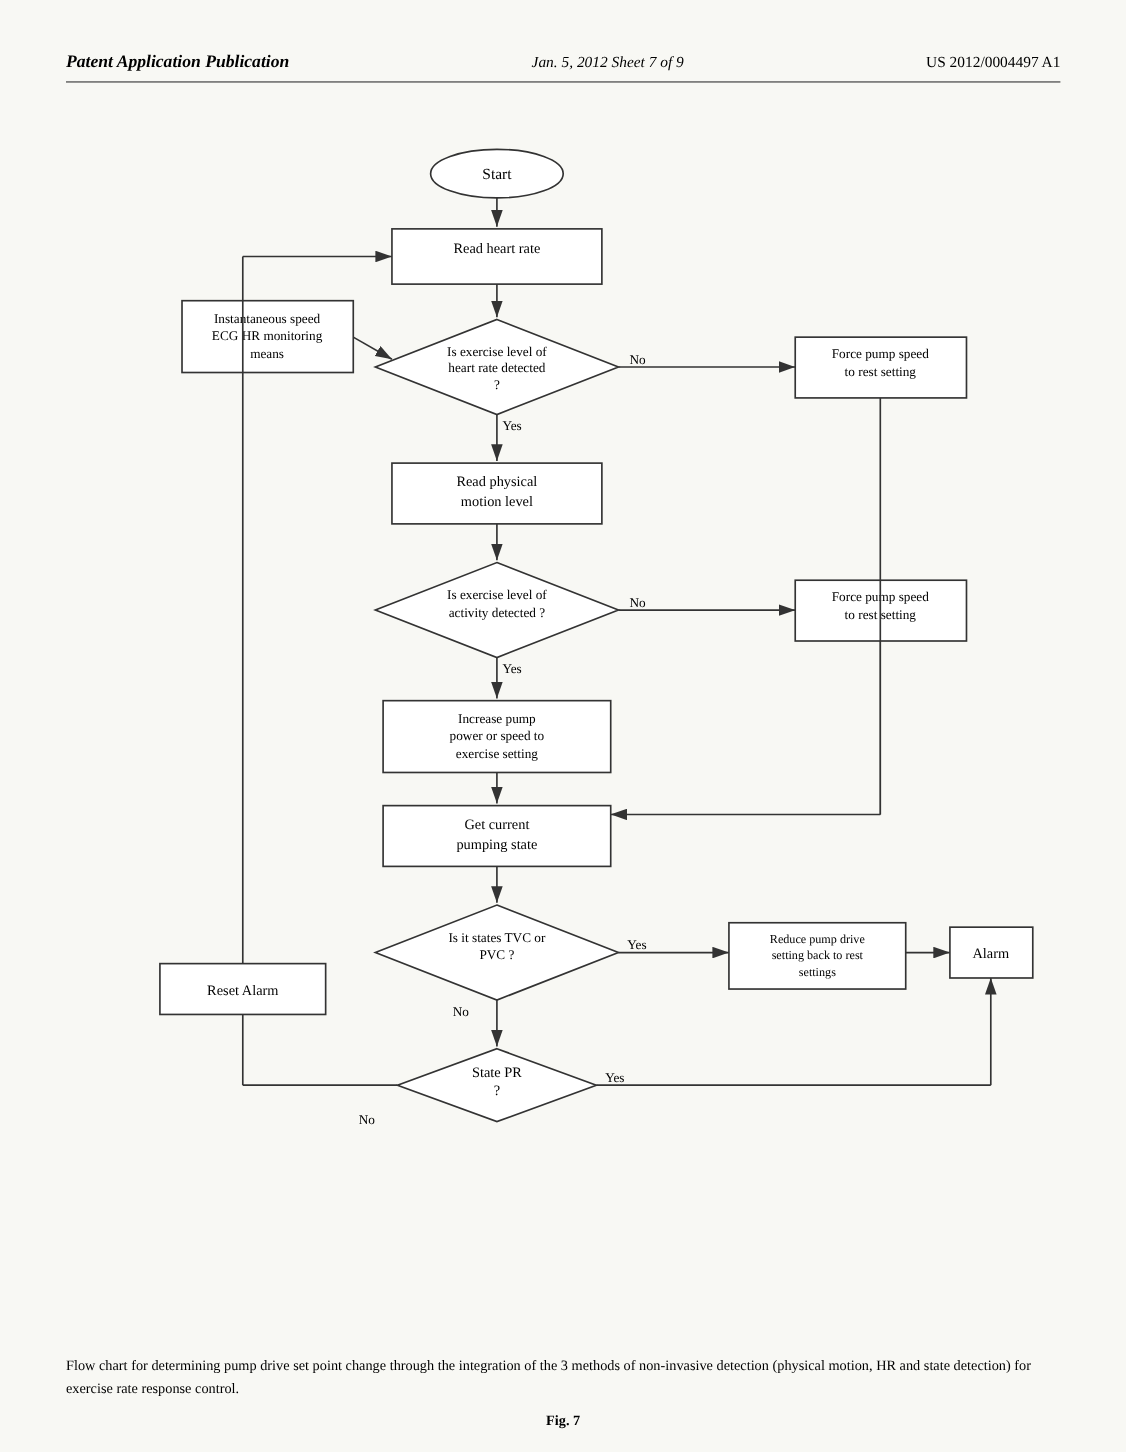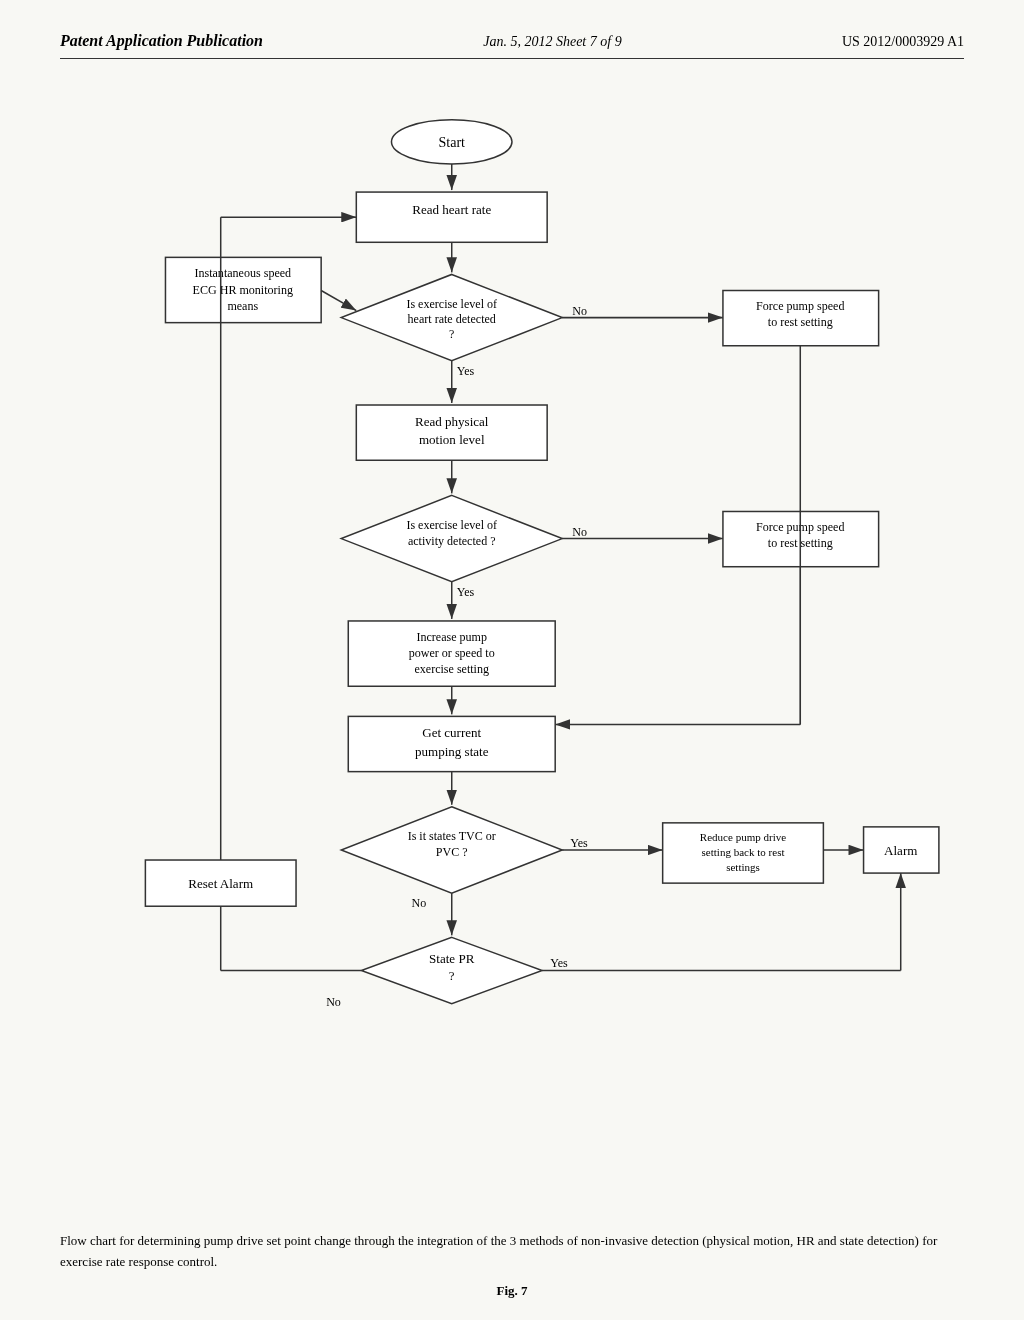--- a/index.html
+++ b/index.html
@@ -10,21 +10,21 @@
       font-family: 'Times New Roman', Times, serif;
       position: relative;
       overflow: hidden;
     }
 
     .page {
       width: 1024px;
       height: 1320px;
       background: #f8f8f4;
       position: relative;
-      padding: 32px 60px;
+      padding: 48px 60px;
     }
 
     .header {
       display: flex;
       justify-content: space-between;
       align-items: baseline;
       border-bottom: 1px solid #333;
       padding-bottom: 8px;
       margin-bottom: 30px;
     }
@@ -76,21 +76,21 @@
       margin-top: 8px;
     }
   </style>
 </head>
 <body>
 
 <div class="page">
   <div class="header">
     <span class="header-left">Patent Application Publication</span>
     <span class="header-center">Jan. 5, 2012   Sheet 7 of 9</span>
-    <span class="header-right">US 2012/0003929 A1</span>
+    <span class="header-right">US 2012/0004497 A1</span>
   </div>
 
   <div class="flowchart-area">
     <svg viewBox="0 0 900 1050" xmlns="http://www.w3.org/2000/svg">
 
       <defs>
         <marker id="arrowhead" markerWidth="10" markerHeight="7" refX="10" refY="3.5" orient="auto">
           <polygon points="0 0, 10 3.5, 0 7" fill="#333"></polygon>
         </marker>
       </defs>

